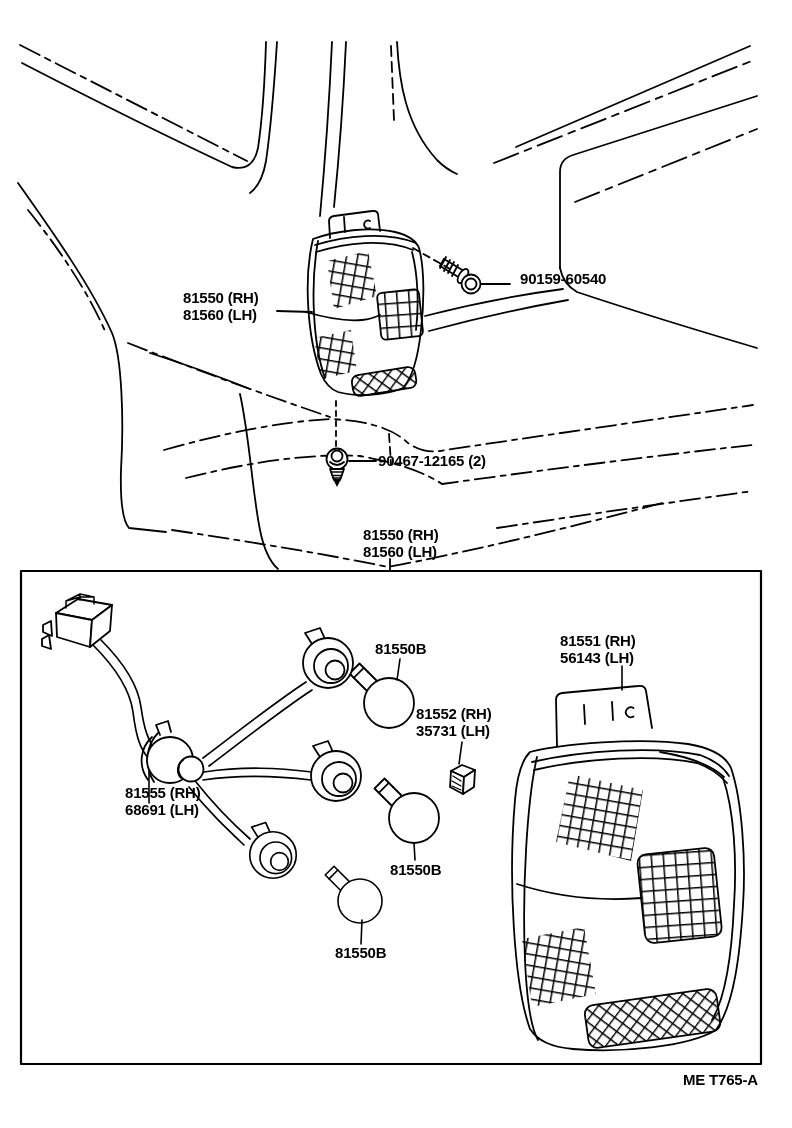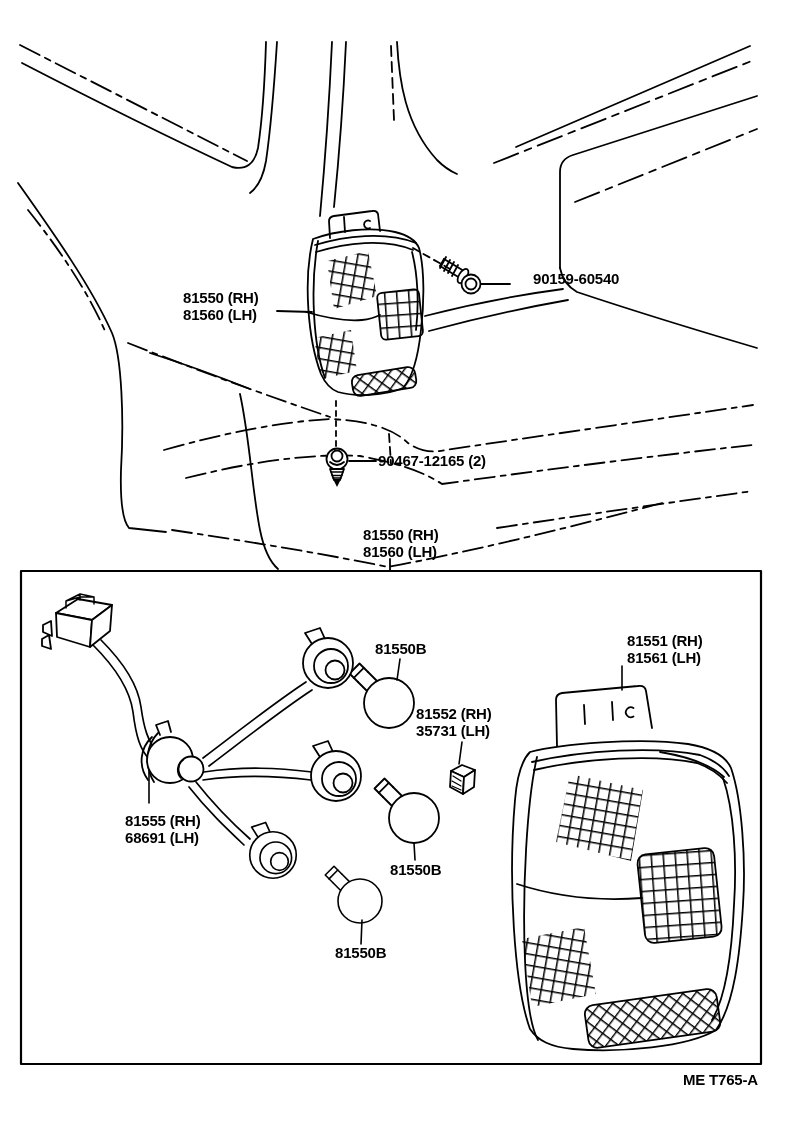--- a/index.html
+++ b/index.html
@@ -207,33 +207,33 @@
       <path d="M462,742 L459,764"></path>
       <path d="M149,772 L149,803"></path>
       <path d="M414,843 L415,860"></path>
       <path d="M362,920 L361,944"></path>
     </g>
   </g>
 </svg>
 
 <div class="lbl" style="left:183px;top:289px"><span>81550 (RH)</span><br><span>81560 (LH)</span></div>
 
-<div class="lbl" style="left:533px;top:270px"><span>90159-60540</span></div>
+<div class="lbl" style="left:520px;top:270px"><span>90159-60540</span></div>
 
 <div class="lbl" style="left:378px;top:452px"><span>90467-12165 (2)</span></div>
 
 <div class="lbl" style="left:363px;top:526px"><span>81550 (RH)</span><br><span>81560 (LH)</span></div>
 
 <div class="lbl" style="left:375px;top:640px"><span>81550B</span></div>
 
-<div class="lbl" style="left:627px;top:632px"><span>81551 (RH)</span><br><span>81561 (LH)</span></div>
+<div class="lbl" style="left:560px;top:632px"><span>81551 (RH)</span><br><span>56143 (LH)</span></div>
 
 <div class="lbl" style="left:416px;top:705px"><span>81552 (RH)</span><br><span>35731 (LH)</span></div>
 
-<div class="lbl" style="left:125px;top:812px"><span>81555 (RH)</span><br><span>68691 (LH)</span></div>
+<div class="lbl" style="left:125px;top:784px"><span>81555 (RH)</span><br><span>68691 (LH)</span></div>
 
 <div class="lbl" style="left:390px;top:861px"><span>81550B</span></div>
 
 <div class="lbl" style="left:335px;top:944px"><span>81550B</span></div>
 
 <div class="lbl footer" style="left:683px;top:1071px"><span>ME T765-A</span></div>
 
 </div>
 
 </body></html>

